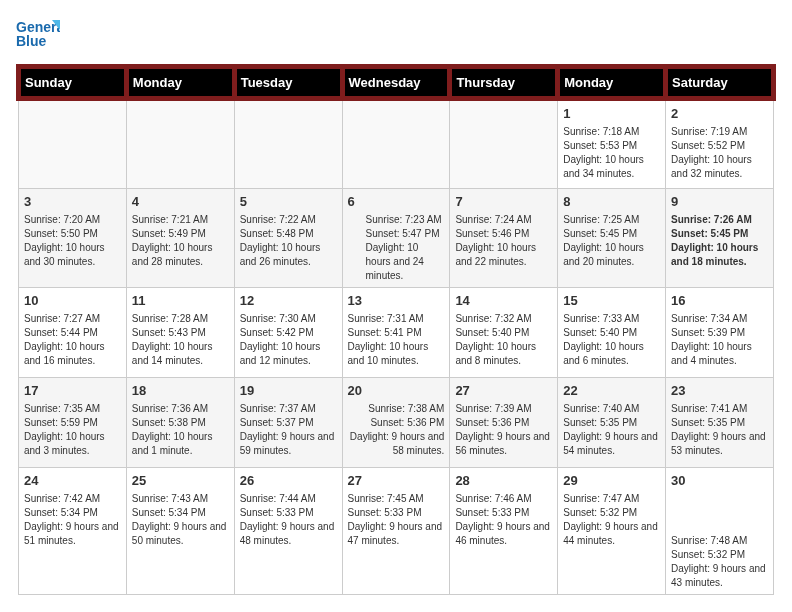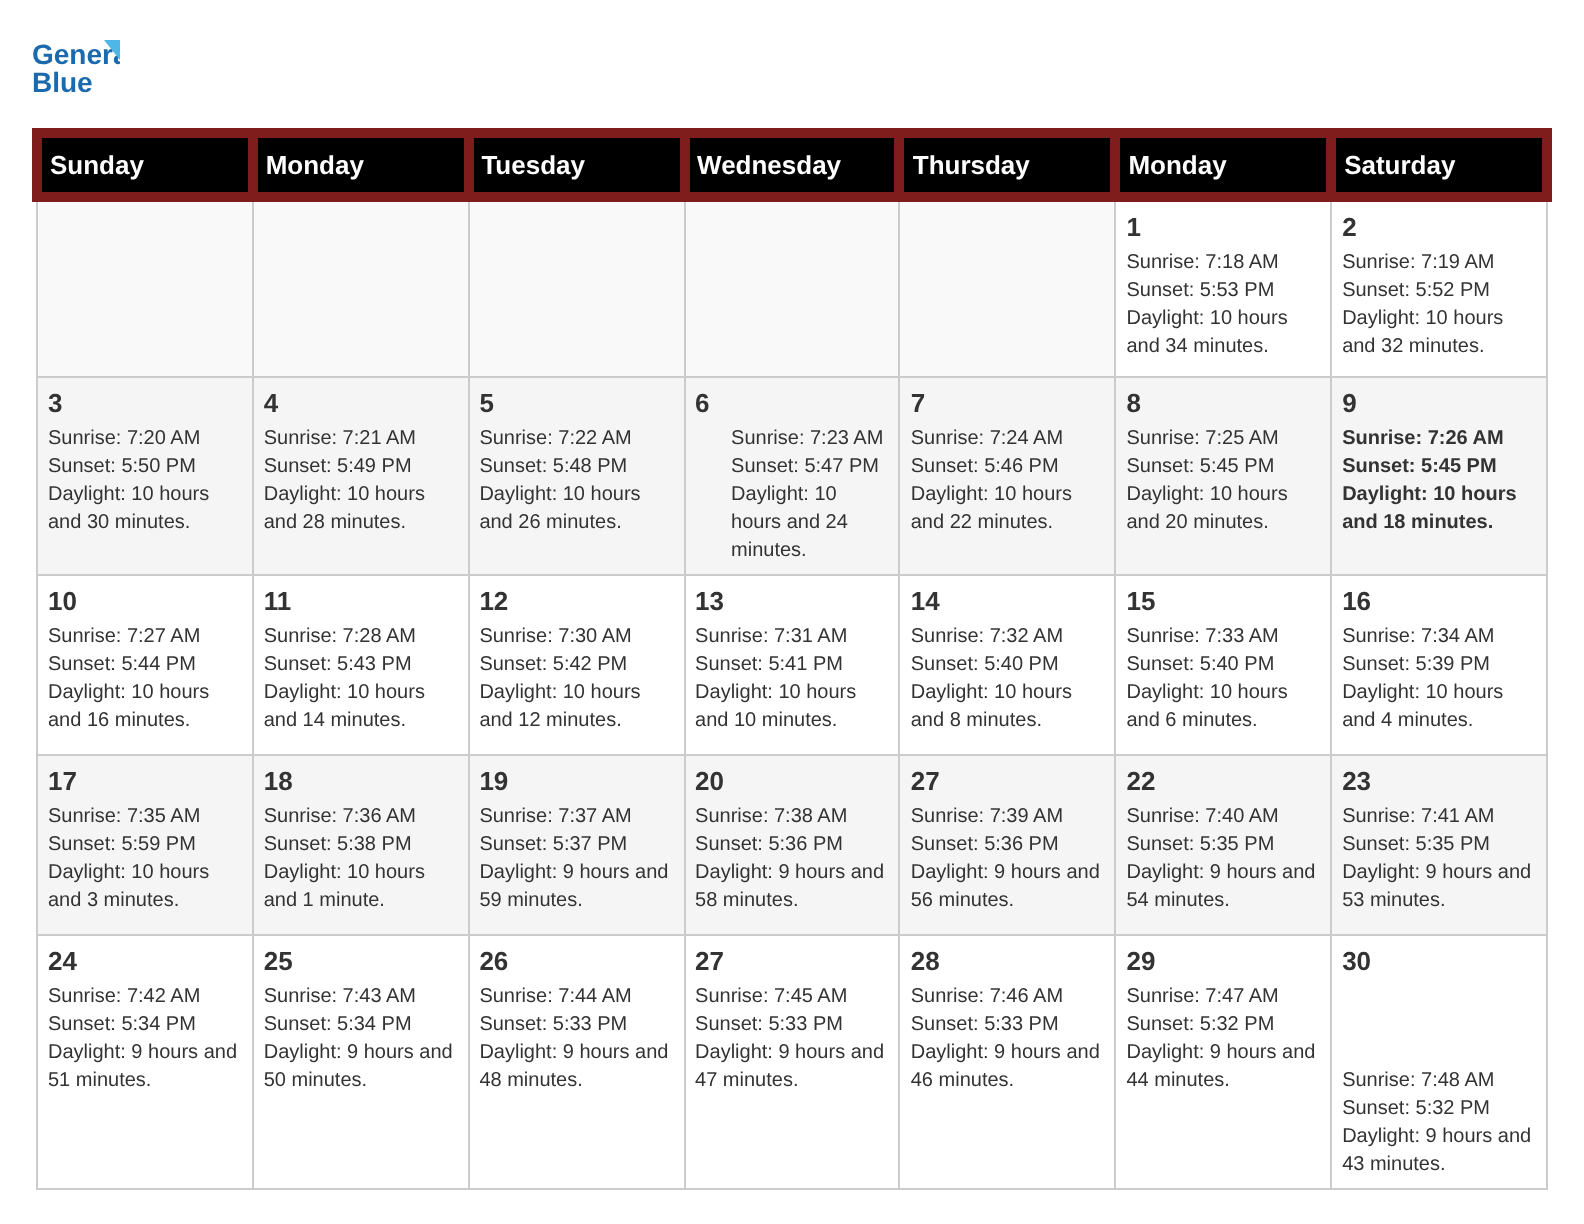--- a/index.html
+++ b/index.html
@@ -230,21 +230,21 @@
 Daylight: 10 hours and 1 minute.</div>
         </td>
         <td>
           <span class="day-number">19</span>
           <div class="day-info" style="white-space: pre-line;">Sunrise: 7:37 AM
 Sunset: 5:37 PM
 Daylight: 9 hours and 59 minutes.</div>
         </td>
         <td>
           <span class="day-number">20</span>
-          <div class="day-info" style="white-space: pre-line;">Sunrise: 7:38 AM
+          <div class="day-info" style="white-space: pre-line; text-align: right;">Sunrise: 7:38 AM
 Sunset: 5:36 PM
 Daylight: 9 hours and 58 minutes.</div>
         </td>
         <td>
           <span class="day-number">27</span>
           <div class="day-info" style="white-space: pre-line;">Sunrise: 7:39 AM
 Sunset: 5:36 PM
 Daylight: 9 hours and 56 minutes.</div>
         </td>
         <td>

